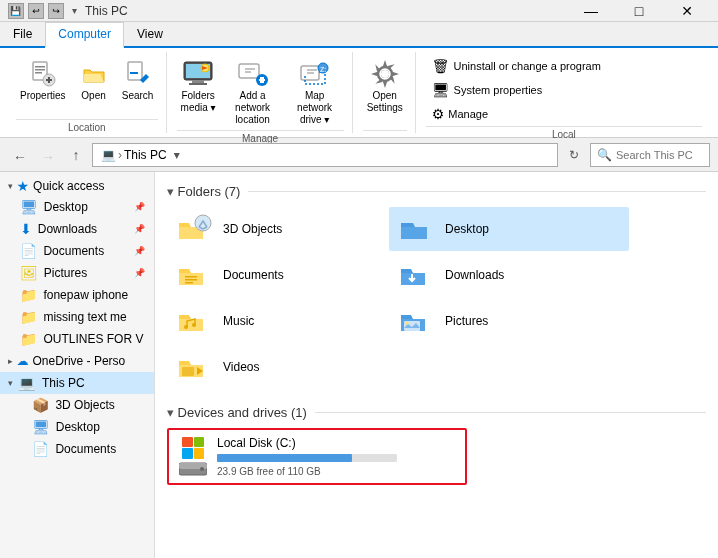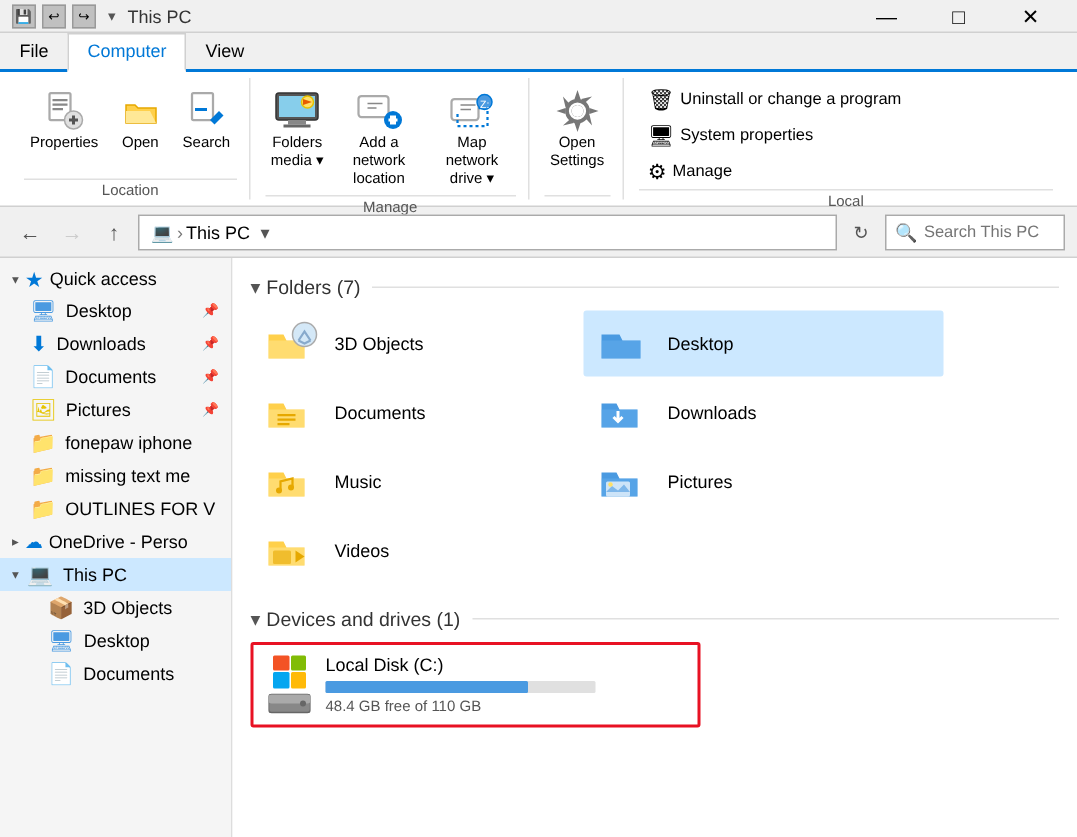--- a/index.html
+++ b/index.html
@@ -447,17 +447,17 @@
             <rect x="0" y="2" width="28" height="6" rx="2" fill="#aaa"></rect>
             <circle cx="23" cy="8" r="2" fill="#666"></circle>
           </svg>
         </div>
       </div>
       <div class="device-info">
         <div class="device-name">Local Disk (C:)</div>
         <div class="device-bar-container">
           <div class="device-bar" style="width:75%;"></div>
         </div>
-        <div class="device-space">48.4 GB free of 110 GB</div>
+        <div class="device-space">23.9 GB free of 110 GB</div>
       </div>
     </div>
   </div>
 </div>
 
 </body></html>

